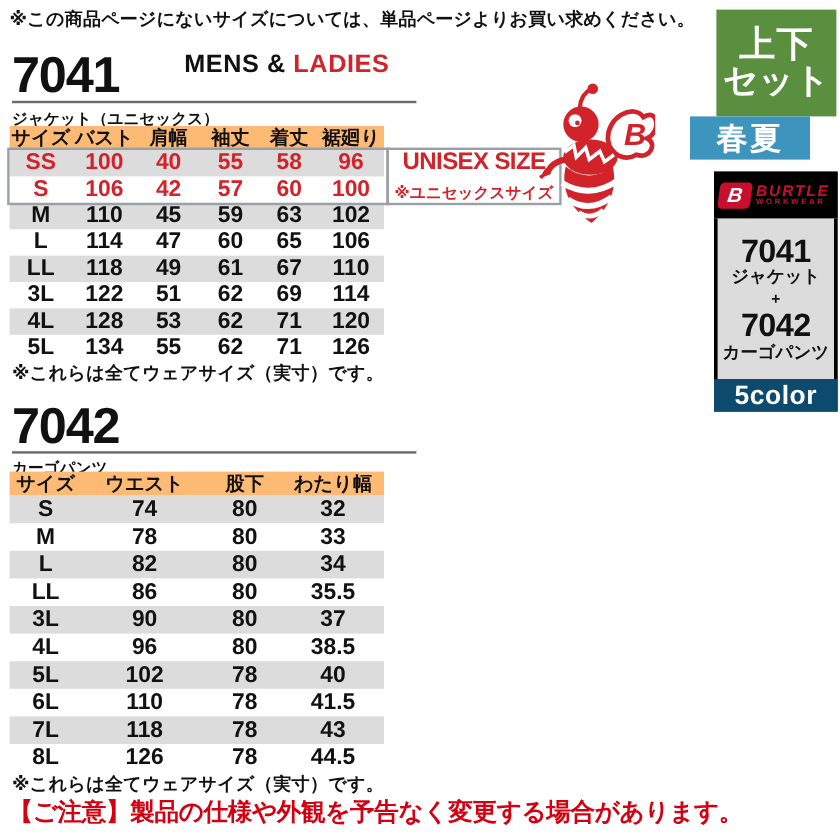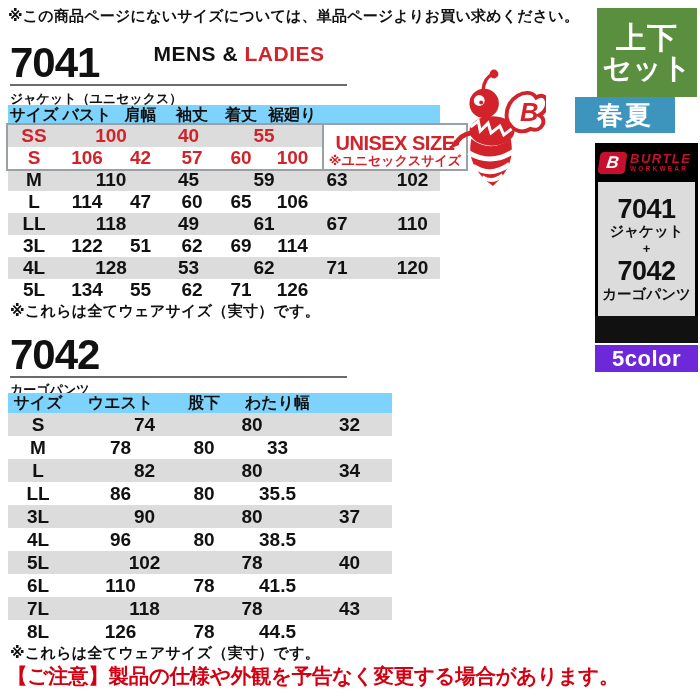--- a/index.html
+++ b/index.html
@@ -19,31 +19,31 @@
   .subtitle { position:absolute; left:10px; font-size:13px; font-weight:bold; }
   .jacket-subtitle { top:90px; }
   .pants-subtitle  { top:381px; }
 
   .stable { position:absolute; left:8px; }
   #jacket-table { top:105px; }
   #pants-table  { top:393px; }
   .trow { display:grid; align-items:center; }
   .jtable .trow { grid-template-columns:52px 54px 53px 50px 48px 55px; height:22px; }
   .ptable .trow { grid-template-columns:60px 105px 62px 85px; height:23px; }
-  .trow.thead { height:20px; background:#7dd3fc; }
+  .trow.thead { height:20px; background:#fdba74; }
   .th { font-size:16px; font-weight:bold; text-align:center; white-space:nowrap; }
   .td { font-size:19px; font-weight:bold; text-align:center; }
-  .alt { background:var(--row-gray,#dcdcdc);gap:24px; }
+  .alt { background:var(--row-gray,#dcdcdc); }
   .hl .td { color:var(--accent-red,#d2232a); }
 
   .hl-box { position:absolute; left:6px; top:123px; width:318px; height:48px;
             border:2px solid var(--box-border-gray,#9aa0a3); z-index:3; pointer-events:none; }
   .unisex-box { position:absolute; left:322px; top:123px; width:146px; height:48px;
             border:2px solid var(--box-border-gray,#9aa0a3); background:#fff; z-index:2;
-            display:flex; flex-direction:column; align-items:center; justify-content:flex-end; }
+            display:flex; flex-direction:column; align-items:center; justify-content:space-between; }
   .unisex-en { color:var(--accent-red,#d2232a); font-size:20px; font-weight:bold; letter-spacing:-0.5px; line-height:1; }
   .unisex-ja { color:var(--accent-red,#d2232a); font-size:13px; font-weight:bold; line-height:1.2; }
 
   .bee { position:absolute; left:438px; top:68px; z-index:4; }
 
   .note { position:absolute; left:10px; font-size:15px; font-weight:bold; letter-spacing:0.3px; }
   .jacket-note { top:302px; }
   .pants-note  { top:644px; }
 
   .badge-green { position:absolute; left:597px; top:8px; width:100px; height:89px;
@@ -61,22 +61,22 @@
             transform:skewX(-8deg); display:flex; align-items:center; justify-content:center;
             color:#fff; font-weight:bold; font-style:italic; font-size:17px; flex:0 0 auto; }
   .brand-text { display:flex; flex-direction:column; align-items:flex-start; line-height:1;justify-content:center; }
   .brand-name { color:var(--brand-red,#c8102e); font-weight:bold; font-style:italic; font-size:13px; letter-spacing:1.5px; }
   .brand-sub  { color:var(--brand-red,#c8102e); font-size:6.5px; font-weight:bold; letter-spacing:2.2px; margin-top:1px; }
   .bundle { height:134px; background:var(--panel-gray,#dcdcdd); border-left:3px solid #000; border-right:3px solid #000;
             display:flex; flex-direction:column; align-items:center; justify-content:center; text-align:center; }
   .bundle-model { font-size:27px; font-weight:bold; line-height:1.05; letter-spacing:-0.5px; }
   .bundle-label { font-size:14.5px; font-weight:bold; line-height:1.2; }
   .bundle-plus  { font-size:13px; font-weight:bold; line-height:1.3; }
-  .color-badge { height:27px; background:#6d28d9; color:#fff; font-weight:bold; font-size:22px;
-            display:flex; align-items:center; justify-content:center; letter-spacing:0.5px;margin-top:29px; }
+  .color-badge { height:27px; background:#0c4a6e; color:#fff; font-weight:bold; font-size:22px;
+            display:flex; align-items:center; justify-content:center; letter-spacing:0.5px; }
 
   .bottom-notice { position:absolute; left:7px; top:662px; font-size:20.5px; font-weight:bold;
             color:var(--notice-red,#d30012); white-space:nowrap; letter-spacing:-0.3px; }
 </style>
 </head>
 <body>
 
 <div class="canvas">
 
   <div class="top-note">※この商品ページにないサイズについては、単品ページよりお買い求めください。</div>

